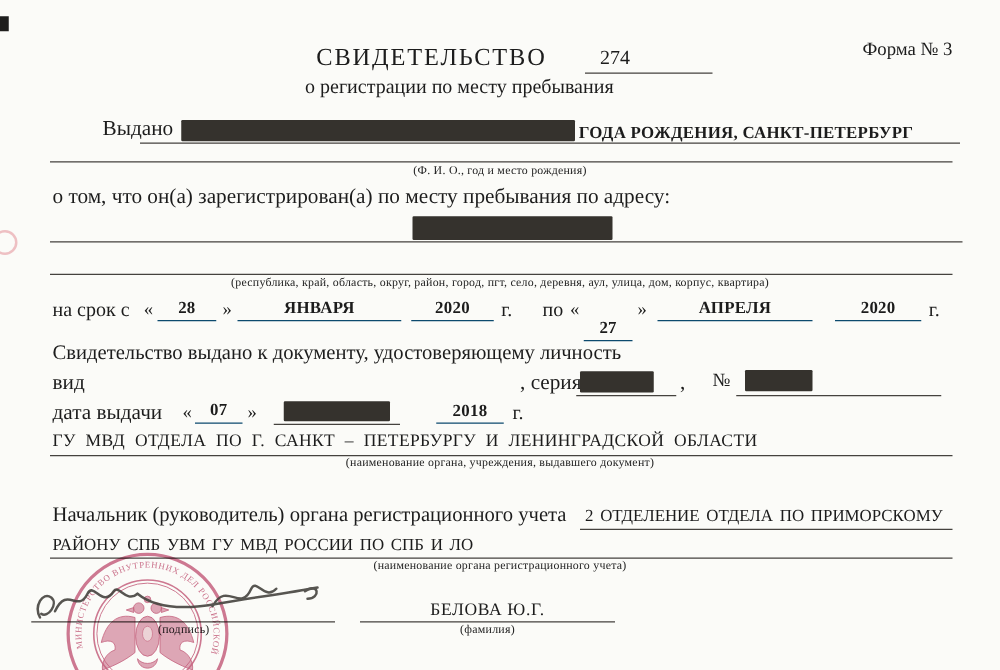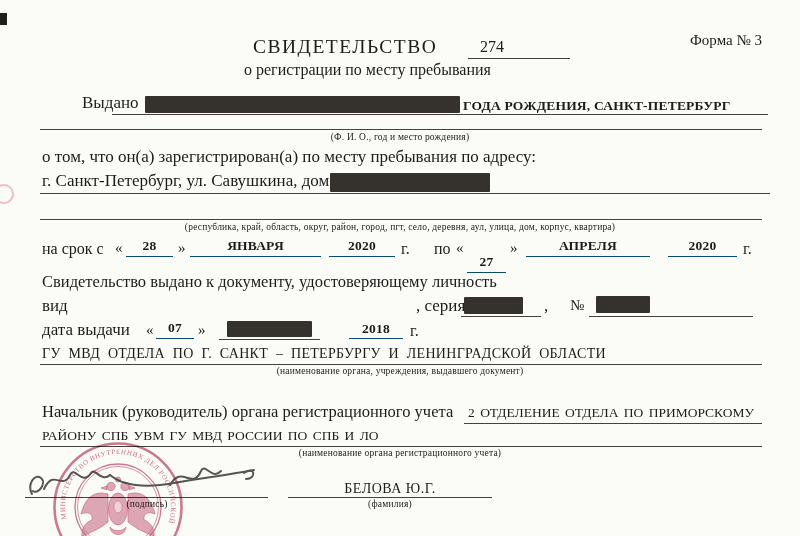--- a/index.html
+++ b/index.html
@@ -43,21 +43,20 @@
 
   <div class="abs big" style="left:82px;top:93px;">Выдано</div>
   <div class="line" style="left:112px;top:114px;width:656px;"></div>
   <div class="redact" style="left:145px;top:96px;width:315px;height:17px;"></div>
   <div class="abs val" style="left:463px;top:98px;">ГОДА РОЖДЕНИЯ, САНКТ-ПЕТЕРБУРГ</div>
 
   <div class="line" style="left:40px;top:129px;width:722px;"></div>
   <div class="abs caption center" style="left:0;top:132px;width:800px;">(Ф. И. О., год и место рождения)</div>
 
   <div class="abs big" style="left:42px;top:147px;">о том, что он(а) зарегистрирован(а) по месту пребывания по адресу:</div>
-  <div class="abs big" style="left:42px;top:171px;">г. Санкт-Петербург, ул. Савушкина, дом</div>
   <div class="redact" style="left:330px;top:173px;width:160px;height:19px;"></div>
   <div class="line" style="left:40px;top:193px;width:730px;"></div>
 
   <div class="line" style="left:40px;top:219px;width:722px;"></div>
   <div class="abs caption center" style="left:0;top:222px;width:800px;">(республика, край, область, округ, район, город, пгт, село, деревня, аул, улица, дом, корпус, квартира)</div>
 
   <div class="abs" style="left:42px;top:240px;font-size:16px;">на срок с</div>
   <div class="abs" style="left:115px;top:240px;font-size:15px;">«</div>
   <div class="abs val u" style="left:126px;top:238px;width:47px;height:18px;">28</div>
   <div class="abs" style="left:178px;top:240px;font-size:15px;">»</div>

